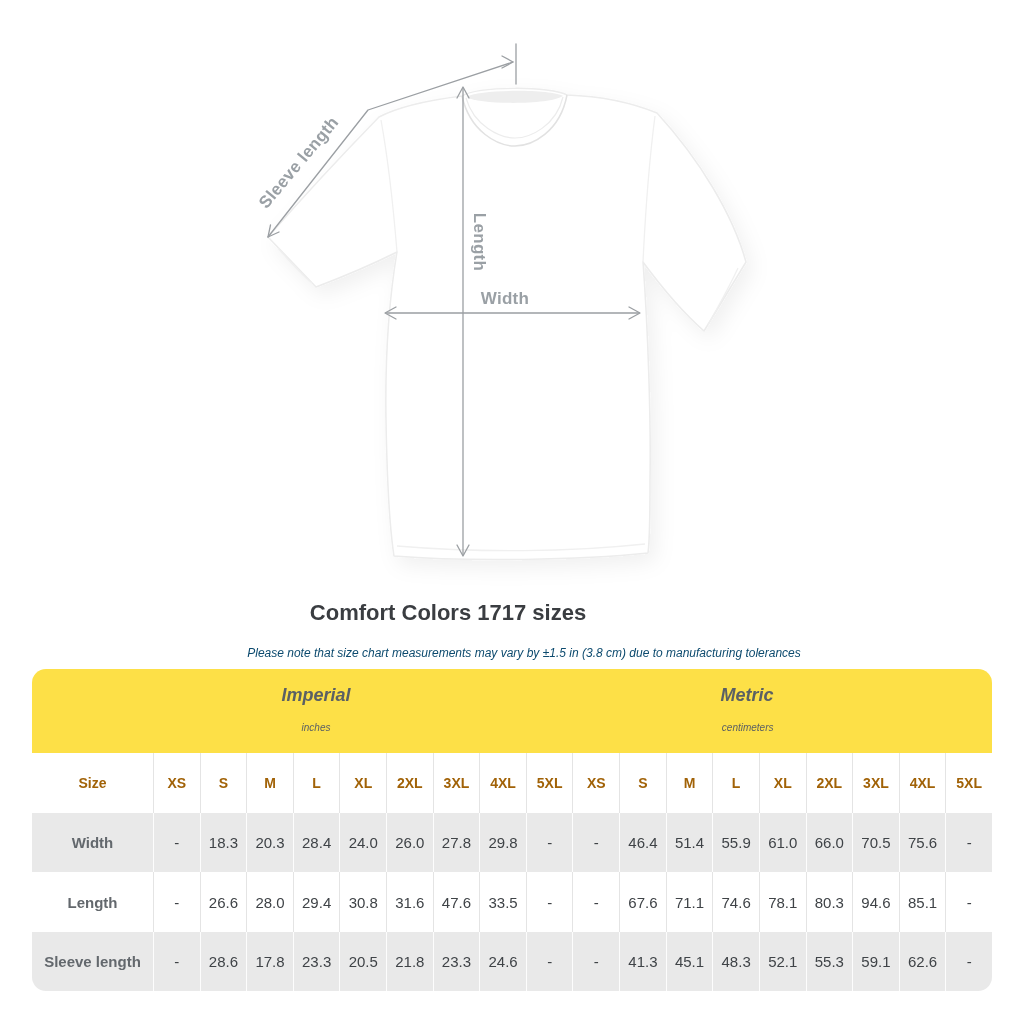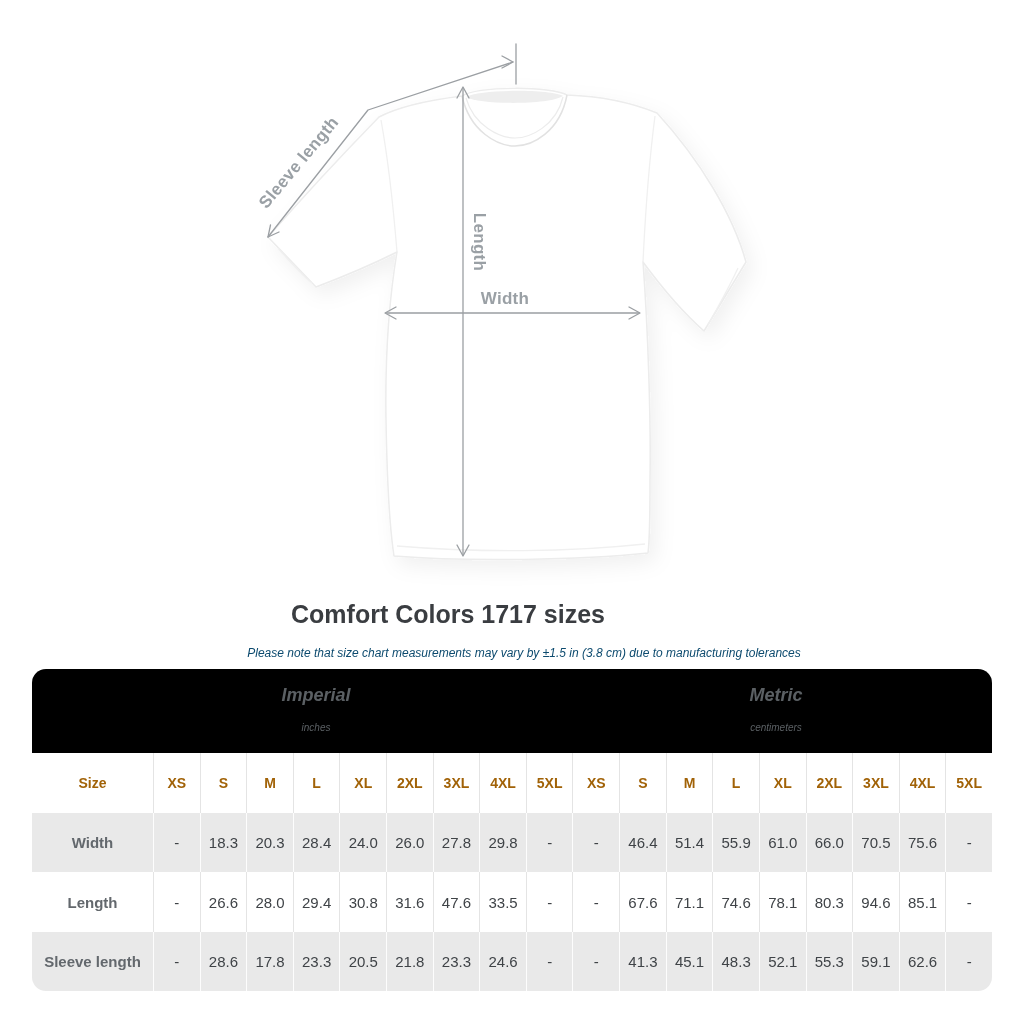--- a/index.html
+++ b/index.html
@@ -5,30 +5,30 @@
   html,body{margin:0;padding:0;background:#ffffff;}
   .page{position:relative;width:1024px;height:1024px;background:#ffffff;overflow:hidden;
         font-family:"Liberation Sans", sans-serif;}
 
   
   .diagram{position:absolute;left:0;top:0;width:1024px;height:600px;}
   .ann-text{fill:#9aa0a5;font-family:"Liberation Sans",sans-serif;font-size:17px;font-weight:bold;letter-spacing:.3px;}
 
   
   .title{position:absolute;left:0;top:600px;width:896px;margin:0;text-align:center;
-         font-size:25px;font-weight:bold;color:#3a3d41;}
+         font-size:22px;font-weight:bold;color:#3a3d41;}
   .note{position:absolute;left:0;top:634px;width:1024px;margin:12px;text-align:center;
         font-style:italic;font-size:12px;color:#0c4a6e;}
 
   
   .size-table{position:absolute;left:32px;top:669px;width:960px;border-radius:14px;overflow:hidden;}
-  .unit-band{height:84px;background:#000000;position:relative;}
+  .unit-band{height:84px;background:#fde047;position:relative;}
   .unit-group{position:absolute;top:16px;transform:translateX(-50%);text-align:center;color:#5b6064;}
   .unit-imperial{left:284px;}
-  .unit-metric{left:744px;}
+  .unit-metric{left:715px;text-align:right;}
   .unit-name{font-size:18px;font-weight:bold;font-style:italic;}
   .unit-sub{font-size:10px;font-style:italic;margin-top:16px;}
 
   .table-grid{display:grid;grid-template-columns:121px repeat(18,1fr);
               grid-template-rows:60px 59px 60px 59px;}
   .c{display:flex;align-items:center;justify-content:center;background:#ffffff;}
   .c.head{font-weight:bold;color:#a16207;font-size:14px;border-left:1px solid #e4e4e4;}
   .c.white{border-left:1px solid #e4e4e4;}
   .c.gray{background:#e9e9e9;border-left:1px solid rgba(255,255,255,.9);}
   .c.lab{font-weight:bold;color:#63686d;font-size:15px;}

